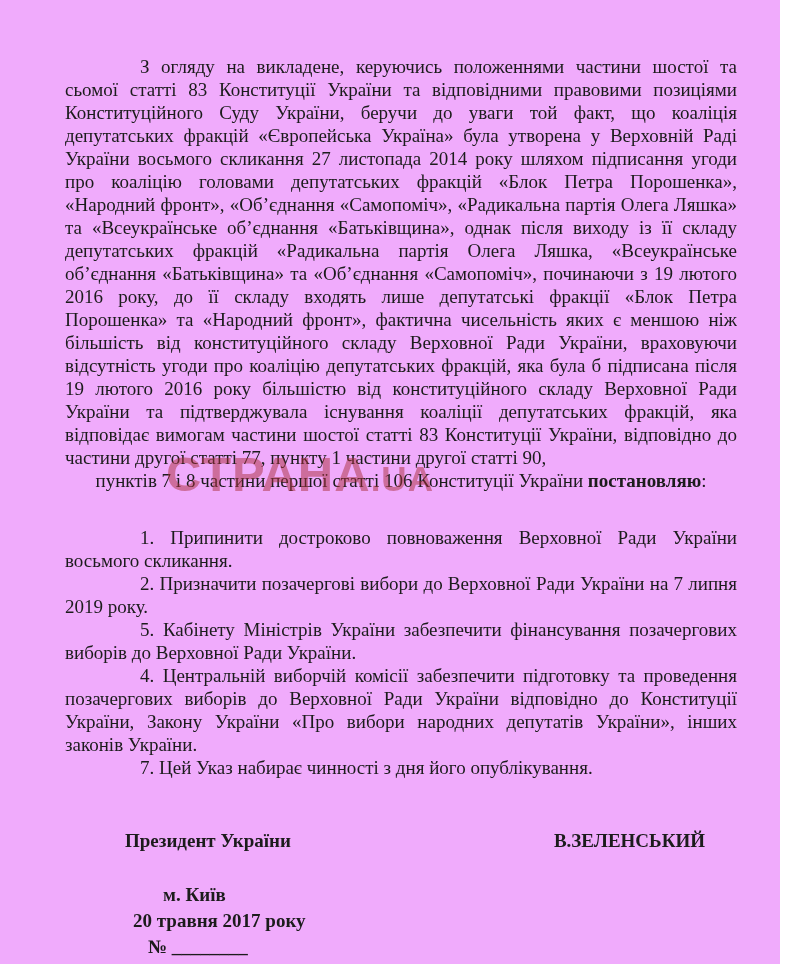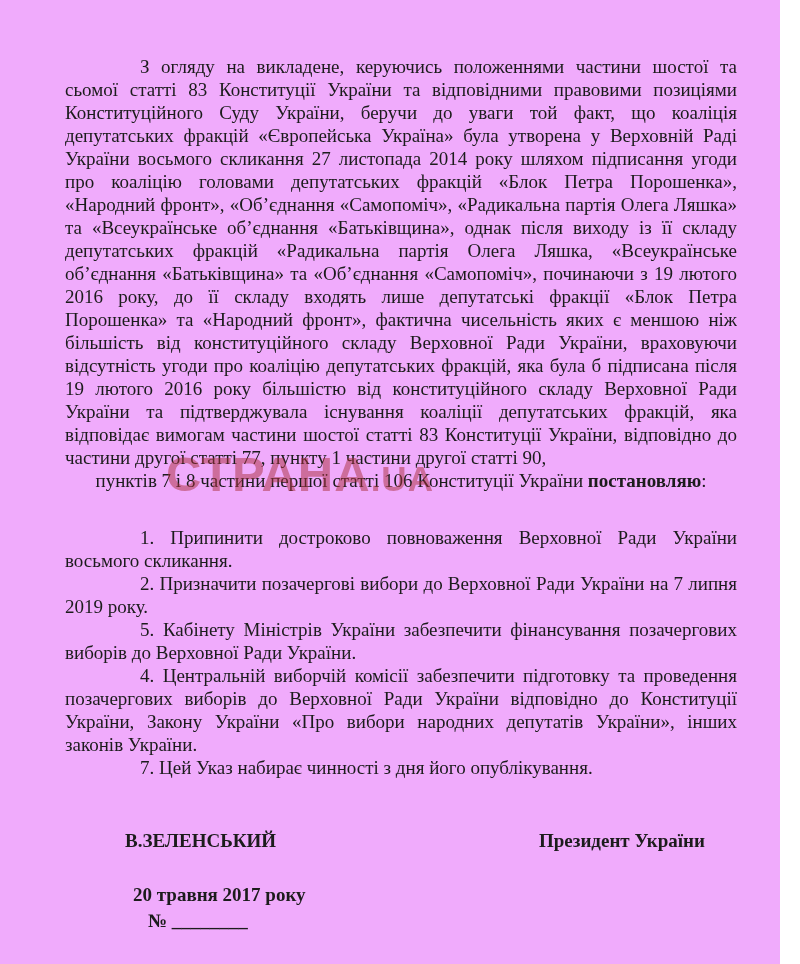--- a/index.html
+++ b/index.html
@@ -90,25 +90,26 @@
 
     <div class="items">
       <p class="item">1. Припинити достроково повноваження Верховної Ради України восьмого скликання.</p>
       <p class="item">2. Призначити позачергові вибори до Верховної Ради України на 7 липня 2019 року.</p>
       <p class="item">5. Кабінету Міністрів України забезпечити фінансування позачергових виборів до Верховної Ради України.</p>
       <p class="item">4. Центральній виборчій комісії забезпечити підготовку та проведення позачергових виборів до Верховної Ради України відповідно до Конституції України, Закону України «Про вибори народних депутатів України», інших законів України.</p>
       <p class="item">7. Цей Указ набирає чинності з дня його опублікування.</p>
     </div>
 
     <div class="signature-row">
+      <span>Президент України</span>
       <span>В.ЗЕЛЕНСЬКИЙ</span>
-      <span>Президент України</span>
     </div>
 
     <div class="place-date">
+      <p class="place-line">м. Київ</p>
       <p class="date-line">20 травня 2017 року</p>
       <p class="number-line">№ ________</p>
     </div>
 
   </div>
 
   <div class="watermark"><span class="wm-main">СТРАНА</span><span class="wm-suffix">.UA</span></div>
 
 </div>
 

